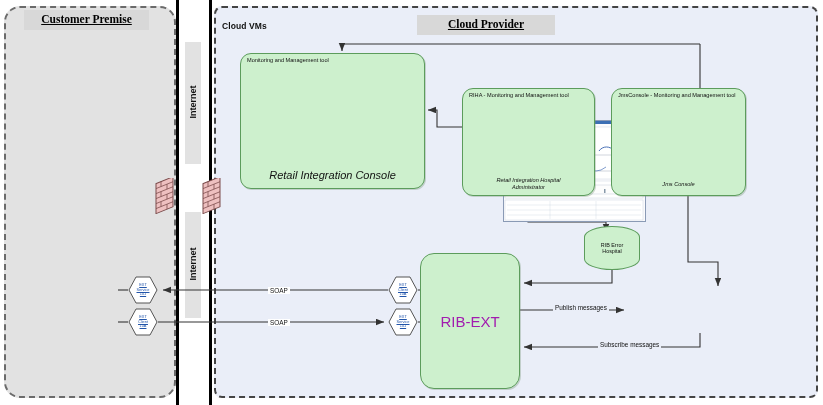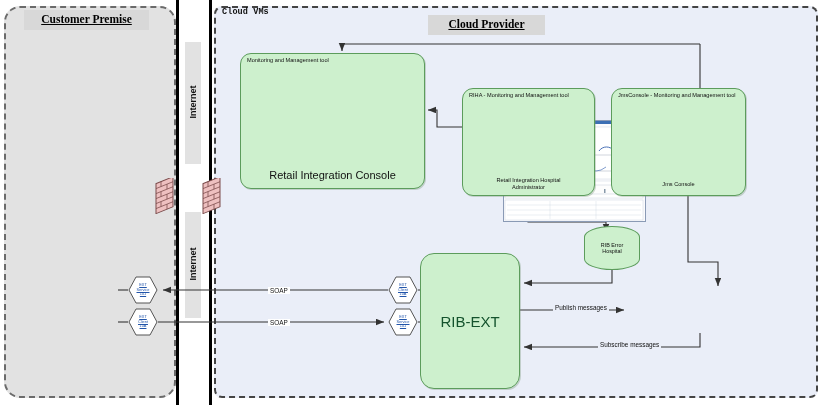--- a/index.html
+++ b/index.html
@@ -9,28 +9,28 @@
   
   .region-customer{
     position:absolute;left:4px;top:6px;width:172px;height:392px;
     background:#e2e2e2;border:2px dashed #6b6b6b;border-radius:16px;box-sizing:border-box;
   }
   .region-cloud{
     position:absolute;left:214px;top:6px;width:604px;height:392px;
     background:#eaeef8;border:2px dashed #444444;border-radius:8px;box-sizing:border-box;
   }
   .cloudvms-label{
-    position:absolute;left:222px;top:7px;font-size:8.5px;font-weight:bold;color:#111;letter-spacing:.1px;font-family:Liberation Mono, monospace;
+    position:absolute;left:222px;top:21px;font-size:8.5px;font-weight:bold;color:#111;letter-spacing:.1px;
   }
   .title-plate{
     position:absolute;background:#d8d8d8;color:#000;text-decoration:underline;
     font-weight:bold;text-align:center;line-height:1;padding:4px 7px;box-sizing:border-box;font-family:Liberation Serif, serif;
   }
   .title-customer{left:24px;top:10px;width:125px;font-size:11.5px;}
-  .title-cloud{left:428px;top:15px;width:117px;font-size:11.5px;}
+  .title-cloud{left:417px;top:15px;width:138px;font-size:11.5px;}
 
   
   .vline{position:absolute;width:3px;background:#000;}
   .vline.a{left:176px;top:0;height:405px;}
   .vline.b{left:209px;top:0;height:405px;}
   .internet-band{
     position:absolute;left:185px;width:16px;background:#e2e2e2;
   }
   .internet-band span{
     display:block;transform:rotate(-90deg);transform-origin:center;
@@ -48,40 +48,40 @@
   
   .gbox{
     position:absolute;background:#cdf0cd;border:1.4px solid #5c9c5c;border-radius:11px;
     box-sizing:border-box;box-shadow:1px 1px 0 rgba(120,150,120,.35);
   }
   .gbox .cap{
     position:absolute;left:6px;top:3px;right:4px;font-size:5.6px;color:#111;line-height:1.1;
     white-space:nowrap;overflow:hidden;
   }
   .gbox .title{
-    position:absolute;left:0;right:0;bottom:4px;text-align:center;color:#111;line-height:1.15;
+    position:absolute;left:0;right:0;bottom:4px;text-align:center;color:#111;line-height:1.15;font-style:italic;
   }
   .box-ric{left:240px;top:53px;width:185px;height:136px;}
   .box-ric .title{font-size:11px;bottom:6px;}
   .box-riha{left:462px;top:88px;width:133px;height:108px;}
   .box-riha .title{font-size:5.6px;bottom:5px;}
   .box-jms{left:611px;top:88px;width:135px;height:108px;}
   .box-jms .title{font-size:5.6px;bottom:8px;}
 
   
   .thumb{position:absolute;background:#ffffff;border:1px solid #8a9ab5;box-sizing:border-box;overflow:hidden;}
   .thumb .tbar{position:absolute;left:0;right:0;top:0;height:3px;background:#3c6fb4;}
   .thumb-ric{left:262px;top:66px;width:143px;height:102px;}
 
   
   .rib-ext{
     position:absolute;left:420px;top:253px;width:100px;height:136px;
     background:#cdf0cd;border:1.4px solid #5c9c5c;border-radius:14px;box-sizing:border-box;
     display:flex;align-items:center;justify-content:center;
-    font-size:15px;color:#14532d;box-shadow:1px 1px 0 rgba(120,150,120,.35);
+    font-size:15px;color:#a21caf;box-shadow:1px 1px 0 rgba(120,150,120,.35);
   }
 
   
   .cyl{position:absolute;}
   .cyl .body{position:absolute;inset:0;border-radius:50%/14px;box-sizing:border-box;}
   .cyl .lbl{position:absolute;left:0;right:0;top:50%;transform:translateY(-50%);
             text-align:center;color:#111;line-height:1.2;}
   .cyl-reh{left:584px;top:226px;width:56px;height:44px;}
   .cyl-reh .body{background:#cdf0cd;border:1.2px solid #5c9c5c;border-radius:50%/11px;}
   .cyl-reh .lbl{font-size:5.4px;}

